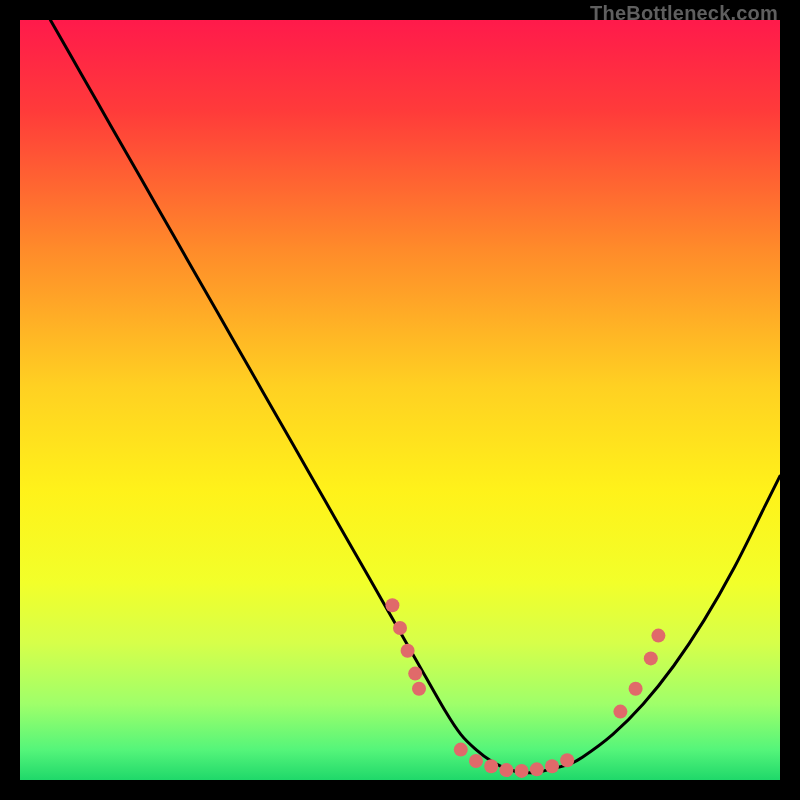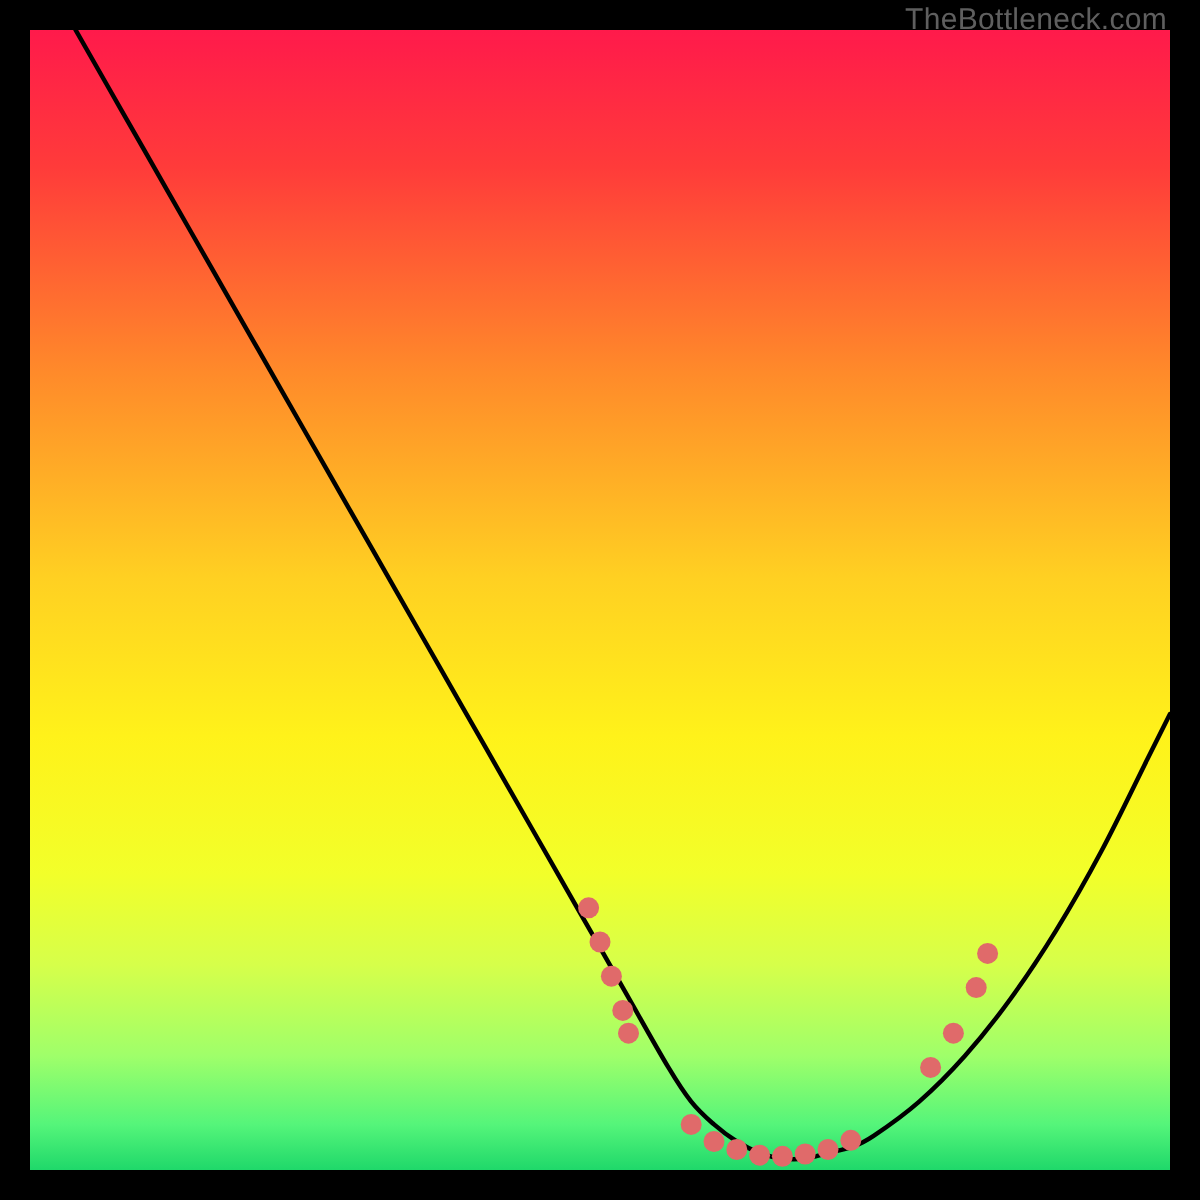--- a/index.html
+++ b/index.html
@@ -25,21 +25,21 @@
     top: 0;
     width: 760px;
     height: 760px;
   }
   .watermark {
     position: absolute;
     top: 2px;
     right: 22px;
     color: #5f5f5f;
     font-size: 20px;
-    font-weight: 400;
+    font-weight: 700;
     letter-spacing: 0.2px;
     z-index: 10;
   }
   svg { display: block; }
 </style>
 </head>
 <body>
 
 <div class="watermark">TheBottleneck.com</div>
 

